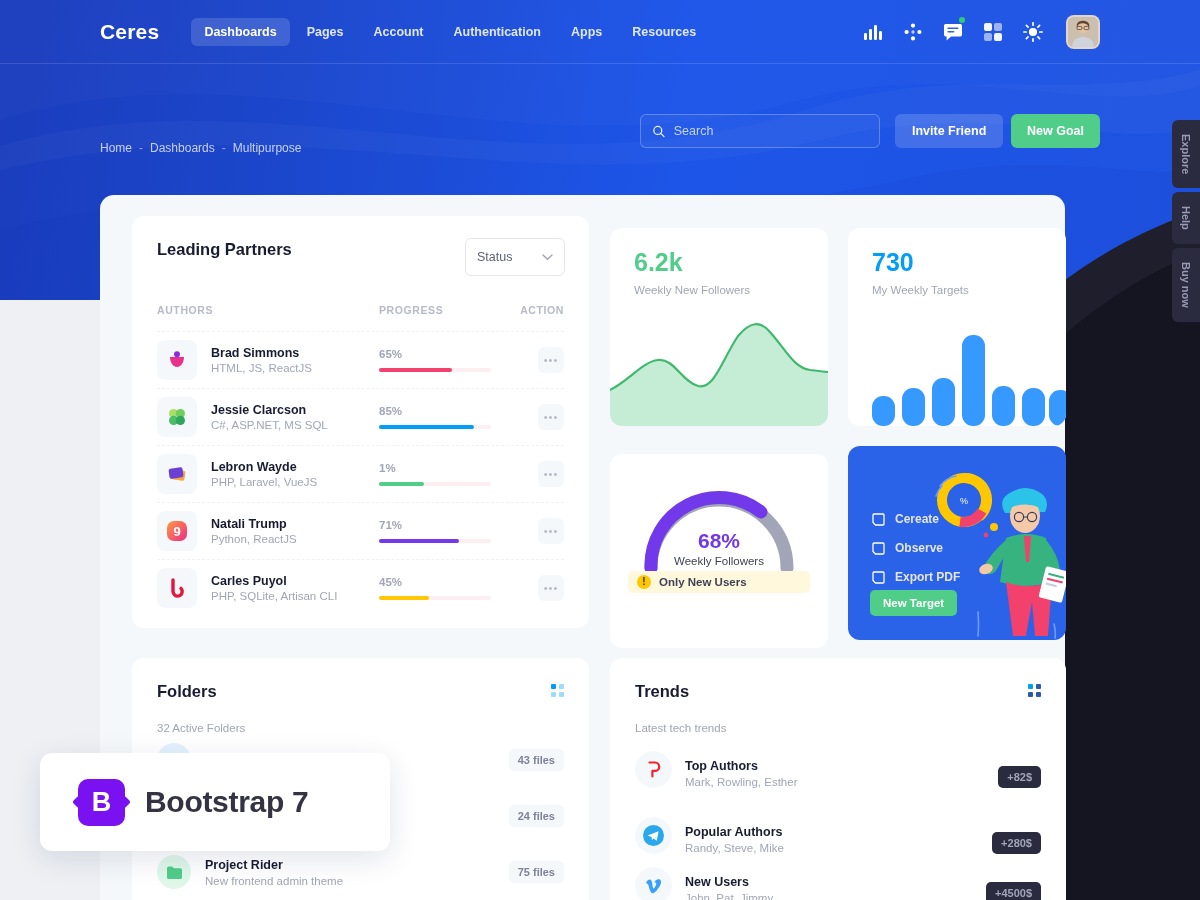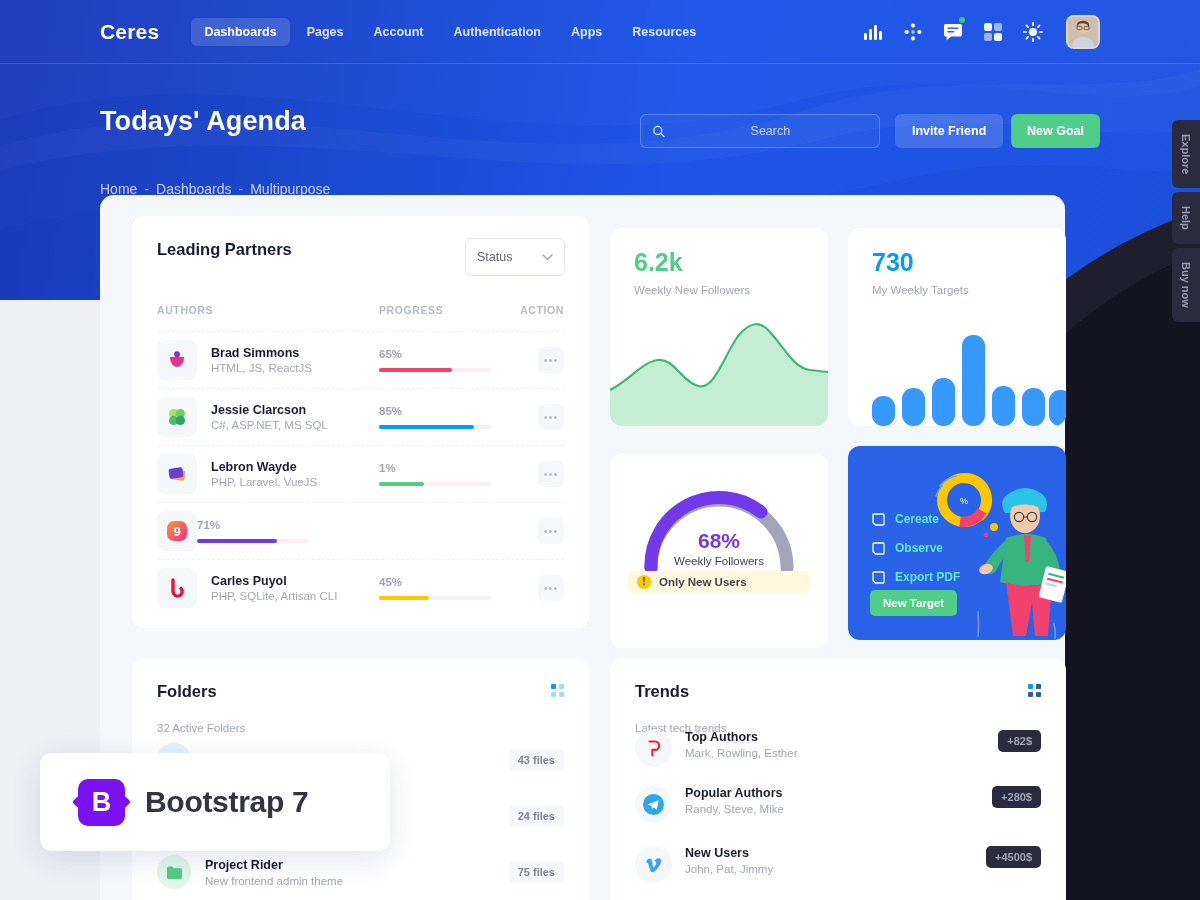--- a/index.html
+++ b/index.html
@@ -61,33 +61,33 @@
     margin-left: 4px; cursor: pointer; position: relative;
   }
 
   .page-title {
     position: absolute; left: 100px; top: 106px; color: #fff;
     font-size: 27px; font-weight: bold; letter-spacing: .1px; z-index: 7;
   }
   .crumbs {
     position: absolute; left: 100px; top: 141px; z-index: 7;
     display: flex; align-items: center; gap: 7px;
-    font-size: 14px; color: rgba(255,255,255,.74); font-weight: 500; margin-top: 40px;
+    font-size: 12px; color: rgba(255,255,255,.74); font-weight: 500;
   }
   .crumb-sep { color: rgba(255,255,255,.5); }
 
   .search-box {
     position: absolute; left: 640px; top: 114px; width: 240px; height: 34px;
     border: 1px solid rgba(255,255,255,.26); border-radius: 6px;
     display: flex; align-items: center; padding: 0 12px; gap: 9px; z-index: 7;
     background: rgba(255,255,255,.04);
   }
   .search-box input {
     background: transparent; border: 0; outline: 0; color: #1d4ed8;
-    font-size: 12.5px; font-family: inherit; width: 100%; text-align: center;
+    font-size: 12.5px; font-family: inherit; width: 100%;
   }
   .search-box input::placeholder { color: rgba(255,255,255,.72); }
 
   .btn-invite {
     position: absolute; left: 895px; top: 114px; height: 34px;
     background: rgba(255,255,255,.17); color: #fff; font-size: 12.5px; font-weight: 600;
     border: 0; border-radius: 6px; padding: 0 17px; cursor: pointer; z-index: 7;
     font-family: inherit;
   }
   .btn-newgoal {
@@ -182,21 +182,21 @@
     align-items: center; justify-content: center; line-height: 1; flex-shrink: 0;
   }
 
   
   .card-target {
     left: 848px; top: 446px; width: 218px; height: 194px;
     background: #2a63e8; overflow: hidden;
   }
   .tgt-list { position: absolute; left: 24px; top: 66px; }
   .tgt-item { display: flex; align-items: center; gap: 10px; margin-bottom: 15px; }
-  .tgt-item span { color: #5eead4; font-size: 12px; font-weight: bold; }
+  .tgt-item span { color: #e5e5e5; font-size: 12px; font-weight: bold; }
   .btn-newtarget {
     position: absolute; left: 22px; top: 144px; height: 26px;
     background: #50cd89; color: #fff; border: 0; border-radius: 5px;
     font-size: 11.5px; font-weight: 600; padding: 0 13px; cursor: pointer;
     font-family: inherit;
   }
   .illus { position: absolute; right: -4px; top: 18px; }
 
   
   .card-folders { left: 132px; top: 658px; width: 457px; height: 255px; }
@@ -212,21 +212,21 @@
   .f-name { font-size: 12.5px; font-weight: bold; color: #181c32; }
   .f-desc { font-size: 11.5px; color: #a1a5b7; margin-top: 3px; }
   .f-badge {
     margin-left: auto; background: #f5f8fa; color: #7e8299; border-radius: 5px;
     font-size: 11px; font-weight: bold; padding: 5px 9px;
   }
   .f-badge.dark { background: #2b2b40; color: #a1a5b7; }
 
   .t-row {
     position: absolute; left: 25px; right: 25px; height: 58px;
-    display: flex; align-items: flex-start;
+    display: flex; align-items: flex-end;
   }
   .t-ic { width: 37px; height: 37px; border-radius: 50%; background: #f5f8fa; display:flex; align-items:center; justify-content:center; flex-shrink:0;}
   .t-txt { margin-left: 13px; }
   .t-name { font-size: 12.5px; font-weight: bold; color: #181c32; }
   .t-sub { font-size: 11.5px; color: #a1a5b7; margin-top: 3px; }
 
   
   .side-tabs { position: absolute; right: 0; top: 120px; z-index: 20; }
   .side-tab {
     width: 28px; background: #2b2b40; color: #9a9ab4;
@@ -338,21 +338,20 @@
         <rect width="30" height="30" fill="#cdbfae"></rect>
         <circle cx="15" cy="10" r="6" fill="#e8c49c"></circle>
         <path d="M4 30c0-6.5 5-10 11-10s11 3.5 11 10z" fill="#cfd4dc"></path>
         <path d="M9 7c1.5-4 10-4.5 12 0 .6 1.3.3 2.8-.4 3.3-.5-3-3-4-6-4s-5 1-5.2 4C8.6 9.9 8.5 8.3 9 7z" fill="#5b4433"></path>
         <rect x="9" y="9.4" width="5" height="3.2" rx="1.3" fill="none" stroke="#3c3c46" stroke-width=".8"></rect>
         <rect x="16" y="9.4" width="5" height="3.2" rx="1.3" fill="none" stroke="#3c3c46" stroke-width=".8"></rect>
       </svg>
     </div>
   </div>
 
-  <div class="page-title">Todays' Agenda</div>
   <div class="crumbs">
     <span>Home</span>
     <span class="crumb-sep">-</span>
     <span>Dashboards</span>
     <span class="crumb-sep">-</span>
     <span>Multipurpose</span>
   </div>
 
   <div class="search-box">
     <svg width="13" height="13" viewBox="0 0 13 13">
@@ -459,20 +458,24 @@
         <svg width="22" height="22" viewBox="0 0 22 22">
             <defs>
               <linearGradient id="g9" x1="0" y1="0" x2="1" y2="1">
                 <stop offset="0" stop-color="#ff9a3c"></stop>
                 <stop offset="1" stop-color="#ec2b8a"></stop>
               </linearGradient>
             </defs>
             <rect x="1" y="1" width="20" height="20" rx="7" fill="url(#g9)"></rect>
             <text x="11" y="16" font-size="13" font-weight="bold" fill="#fff" text-anchor="middle" font-family="Liberation Sans, sans-serif">9</text>
           </svg>
+      </div>
+      <div class="p-info">
+        <div class="p-name">Natali Trump</div>
+        <div class="p-tech">Python, ReactJS</div>
       </div>
       <div class="p-prog">
         <div class="p-pct">71%</div>
         <div class="p-bar">
             <i style="width:79.5px;background:#7239ea"></i>
           </div>
       </div>
       <div class="p-act">
         <div class="dots-btn">•••</div>
       </div>
@@ -671,21 +674,21 @@
             <path d="M5.5 2.5h5.5a4.2 4.2 0 010 8.4H8.4v5.6" fill="none" stroke="#f1232f" stroke-width="2.2" stroke-linecap="round" stroke-linejoin="round"></path>
           </svg>
       </div>
       <div class="t-txt">
         <div class="t-name">Top Authors</div>
         <div class="t-sub">Mark, Rowling, Esther</div>
       </div>
       <div class="f-badge dark">+82$</div>
     </div>
 
-    <div class="t-row" style="top:128px">
+    <div class="t-row" style="top:138px">
       <div class="t-ic">
         <svg width="23" height="23" viewBox="0 0 23 23">
             <circle cx="11.5" cy="11.5" r="10.5" fill="#29a9eb"></circle>
             <path d="M5.6 11.6l11-4.3-1.8 9.5-3.2-2.4-1.7 1.6-.3-3z" fill="#fff"></path>
           </svg>
       </div>
       <div class="t-txt">
         <div class="t-name">Popular Authors</div>
         <div class="t-sub">Randy, Steve, Mike</div>
       </div>

